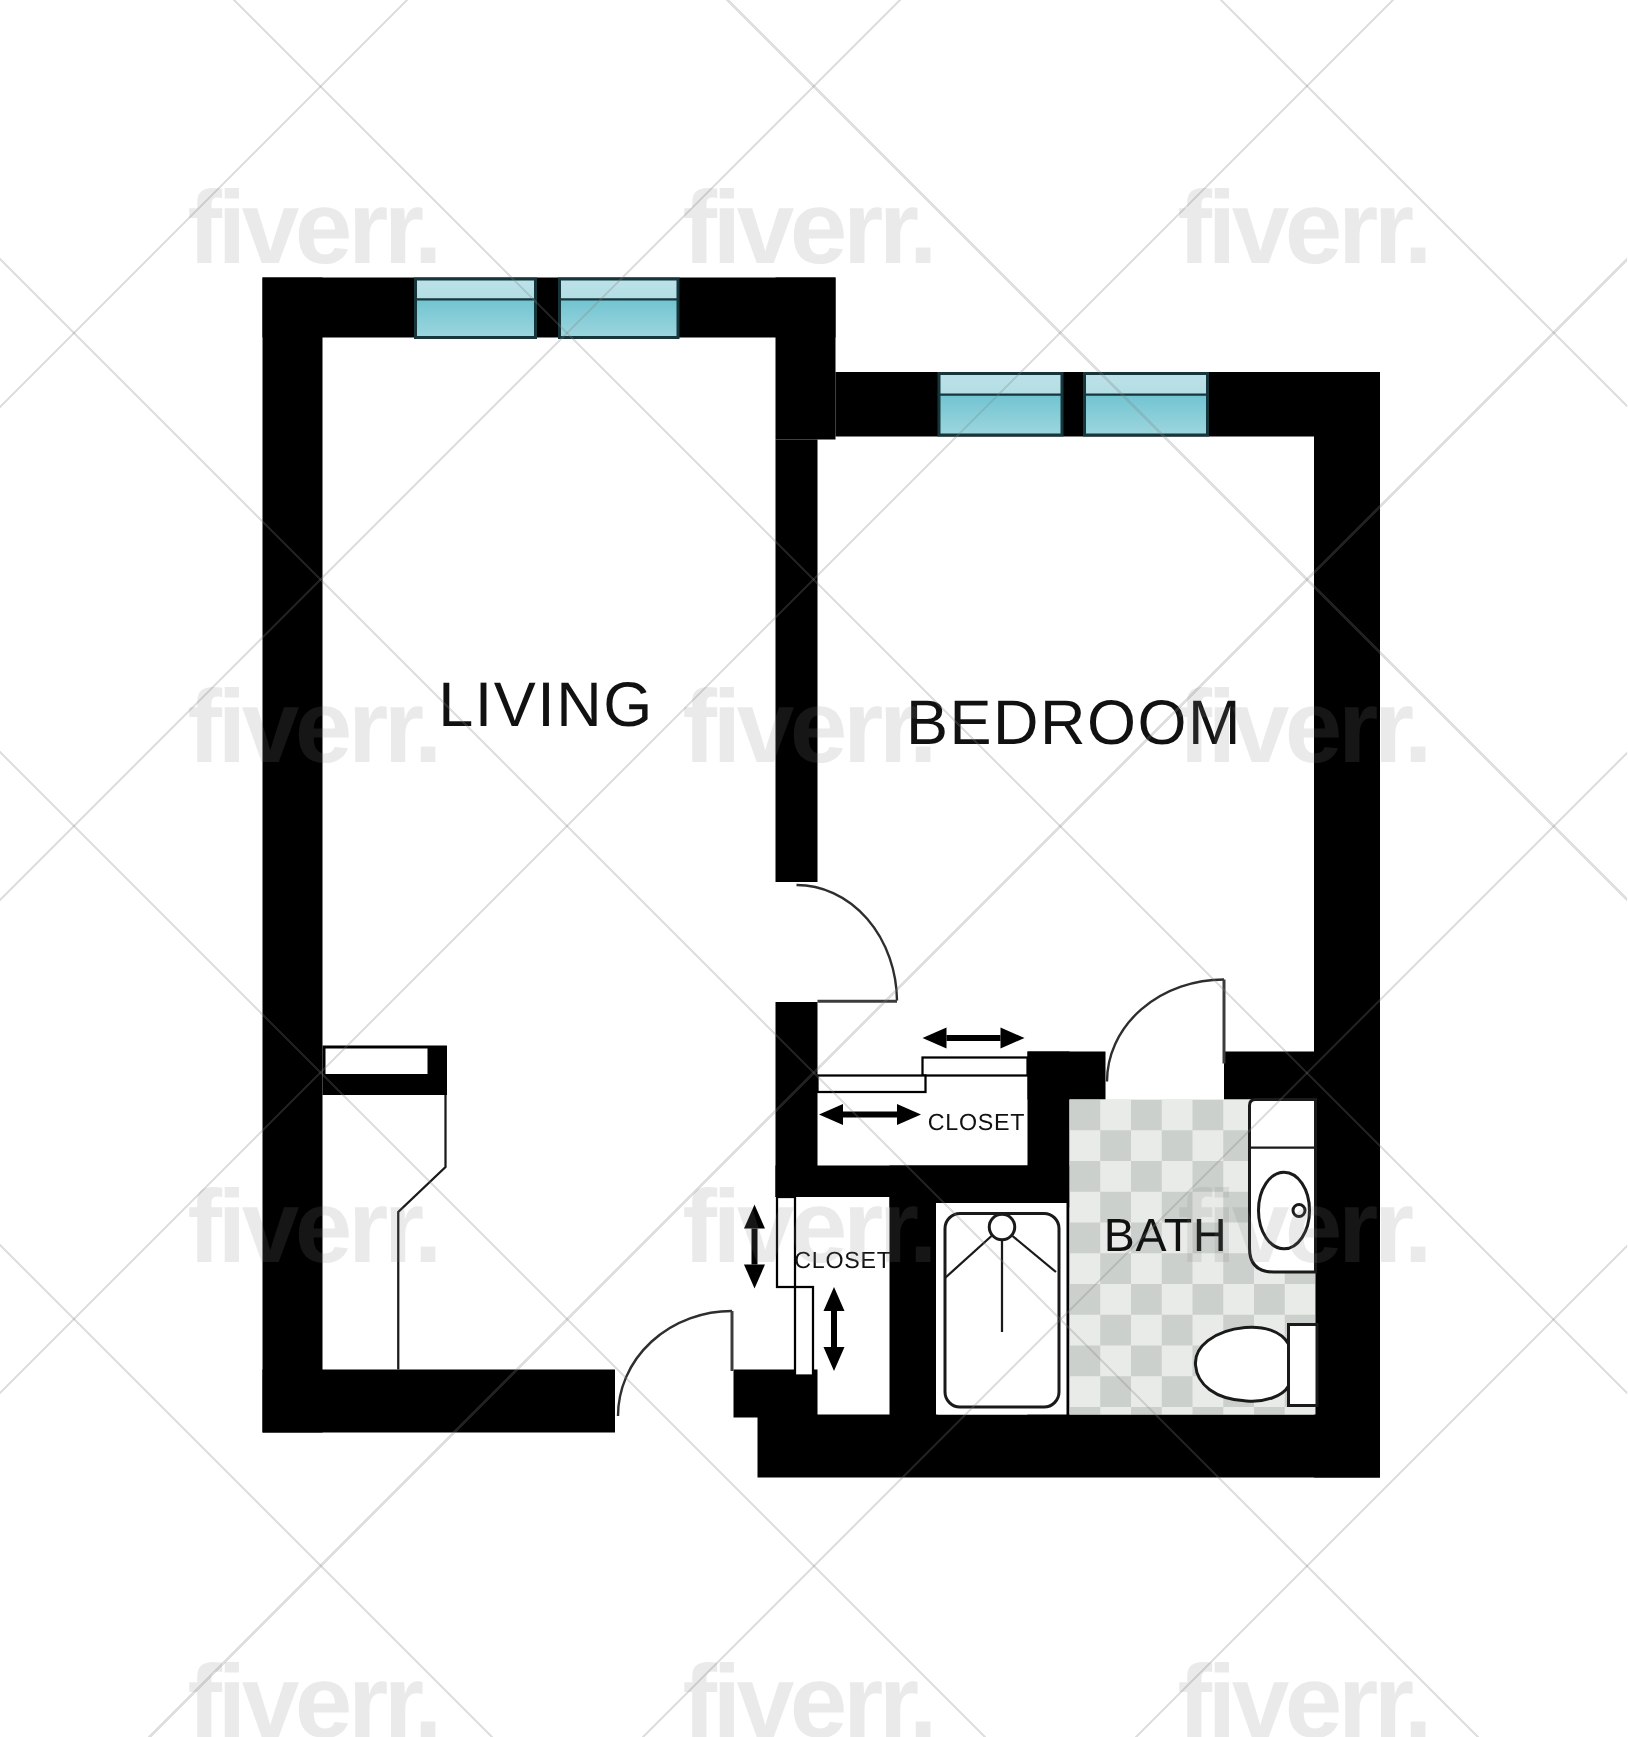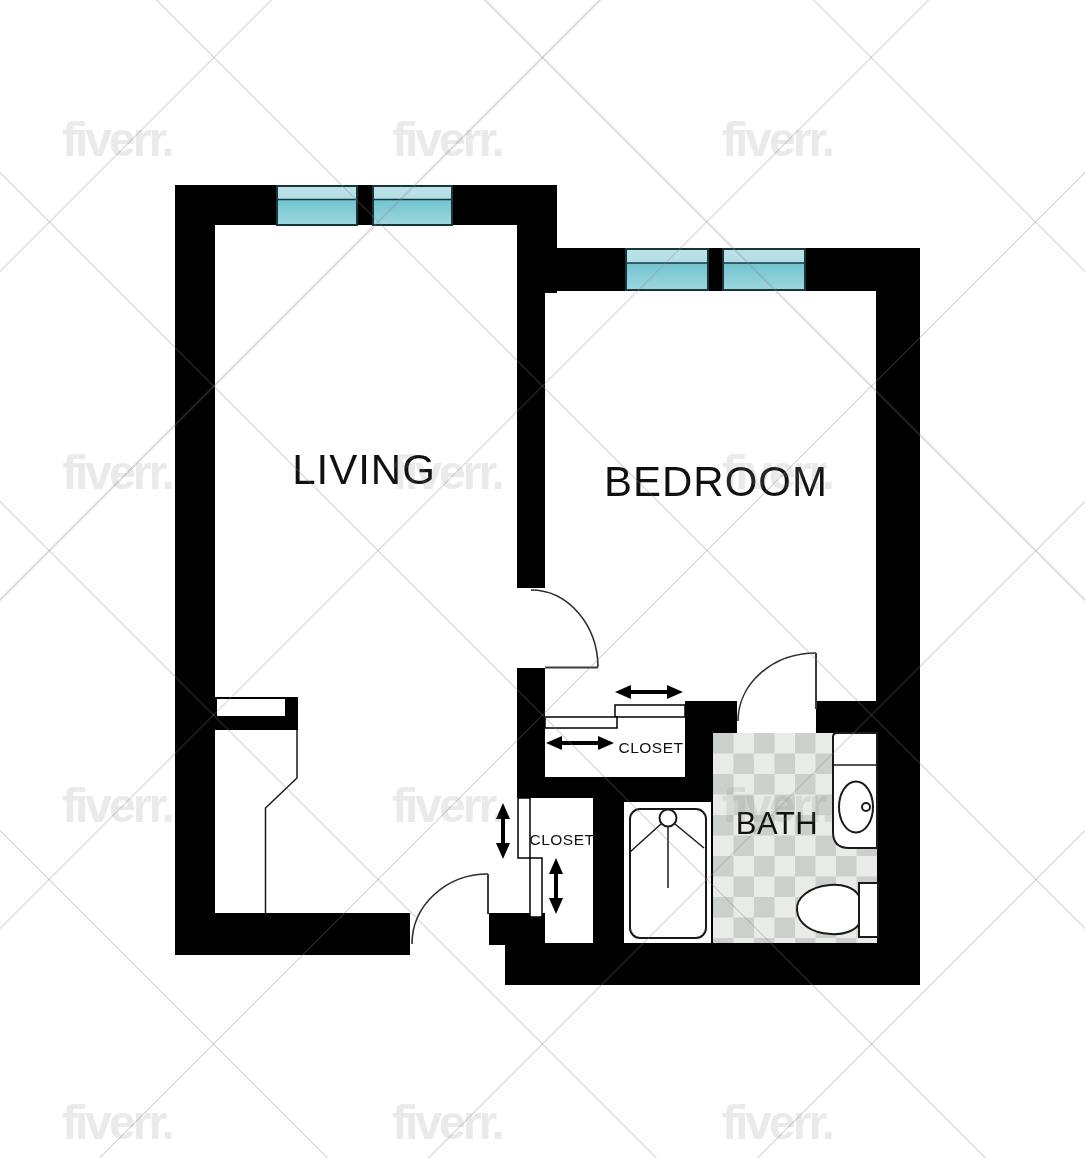--- a/index.html
+++ b/index.html
@@ -24,22 +24,22 @@
   .win-divider{stroke:#16363c;stroke-width:1.5;}
   
   .wm-layer{position:absolute;left:0;top:0;width:1085px;height:1158px;pointer-events:none;}
   .wm-lines{
     position:absolute;left:0;top:0;width:1085px;height:1158px;
     background:
       repeating-linear-gradient(45deg,  transparent 0 231px, rgba(128,128,128,.25) 231px 232.5px),
       repeating-linear-gradient(-45deg, transparent 0 231px, rgba(128,128,128,.25) 231px 232.5px);
   }
   .wm-text{
-    position:absolute;width:230px;text-align:left;
-    font-weight:700;font-size:48px;letter-spacing:-3px;
+    position:absolute;width:230px;text-align:right;
+    font-weight:700;font-size:69px;letter-spacing:-3px;
     color:rgba(128,128,128,0.17);white-space:nowrap;
   }
 </style>
 </head>
 <body>
 
 <div class="stage">
 <svg width="1085" height="1158" viewBox="0 0 1085 1158">
   <defs>
     <linearGradient id="gWinTop" x1="0" y1="0" x2="0" y2="1">

